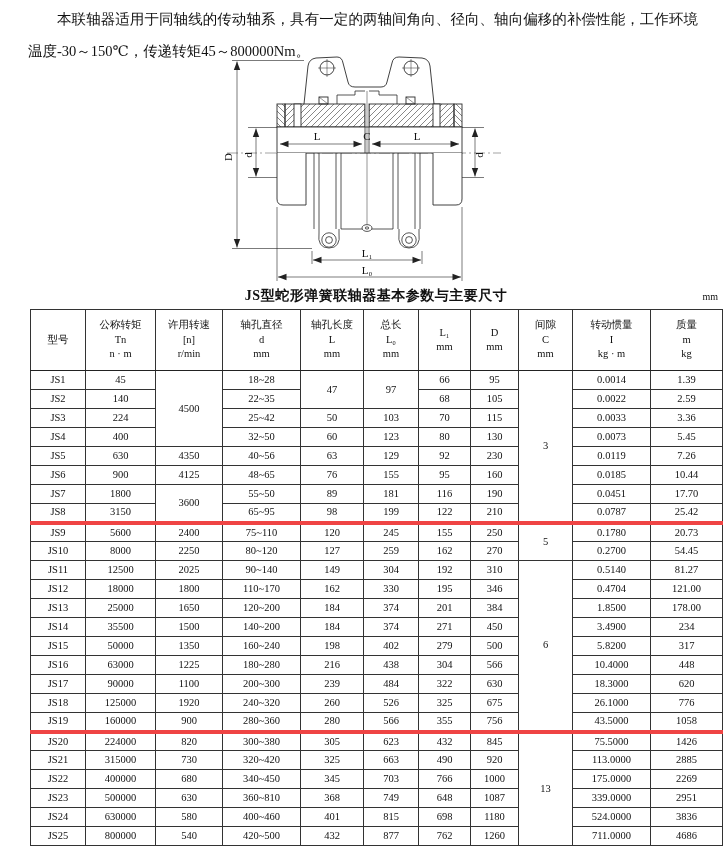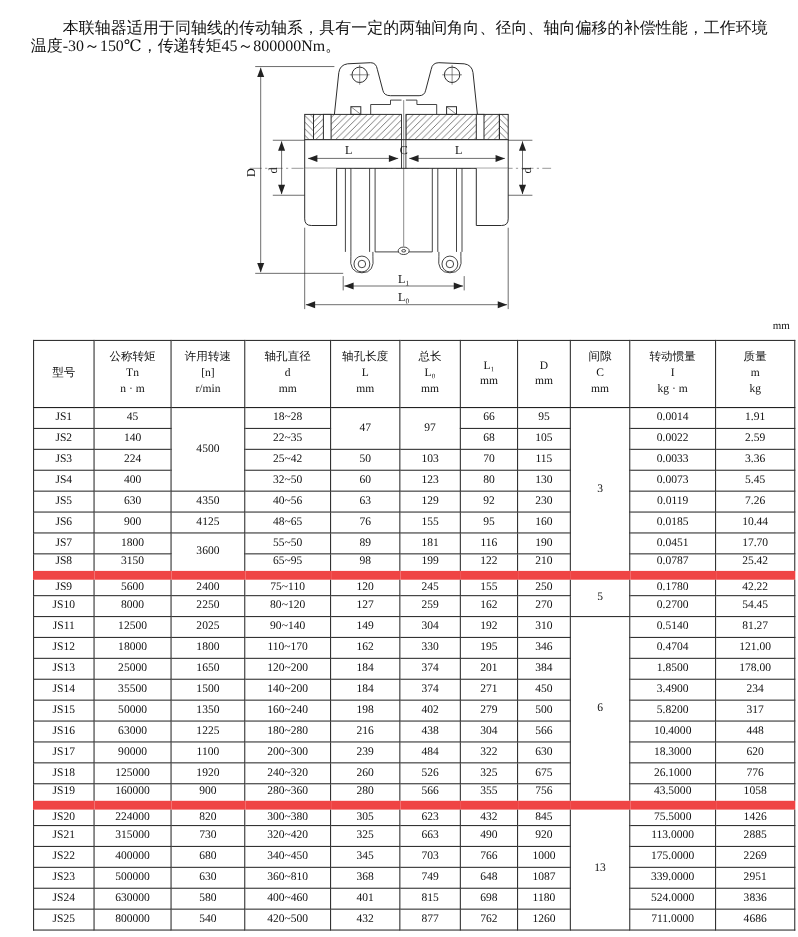--- a/index.html
+++ b/index.html
@@ -2,22 +2,22 @@
 <html lang="zh"><head>
 <meta charset="utf-8">
 <style>
   html,body{margin:0;padding:0;}
   body{
     width:725px;height:852px;position:relative;background:#ffffff;
     font-family:"Liberation Serif","DejaVu Serif",serif;color:#111;
     overflow:hidden;
   }
   .intro{
-    position:absolute;top:18px;left:28px;width:670px;
-    font-size:14.5px;line-height:16px;text-indent:2em;text-align:justify;
+    position:absolute;top:3px;left:28px;width:670px;
+    font-size:14.5px;line-height:32px;text-indent:2em;text-align:justify;
     margin:0;
   }
   .diagram{position:absolute;top:52px;left:224px;}
   .diagram svg{display:block;}
   .dim-text{font-size:11px;fill:#111;font-family:"Liberation Serif","DejaVu Serif",serif;}
   .title-bar{position:absolute;top:286px;left:30px;width:692px;height:20px;text-align:center;}
   .title-bar .t{font-weight:bold;font-size:14px;letter-spacing:.5px;}
   .title-bar .unit{position:absolute;right:4px;top:5px;font-size:10px;font-weight:normal;}
   table.params{
     position:absolute;top:309px;left:30px;width:692px;
@@ -27,21 +27,21 @@
   }
   table.params th,table.params td{
     border:1px solid #333;text-align:center;vertical-align:middle;
     padding:0;box-sizing:border-box;overflow:hidden;
   }
   table.params thead th{
     height:61px;font-weight:normal;white-space:pre-line;line-height:14.5px;
     border-bottom:1.5px solid #222;
   }
   table.params tbody td{height:19px;line-height:12px;}
-  table.params tbody tr.gsep td{border-top:8px solid #ef4444;margin-left:12px;}
+  table.params tbody tr.gsep td{border-top:4px solid #ef4444;margin-left:12px;}
 </style>
 </head>
 <body>
 
 <p class="intro">本联轴器适用于同轴线的传动轴系，具有一定的两轴间角向、径向、轴向偏移的补偿性能，工作环境温度-30～150℃，传递转矩45～800000Nm。</p>
 
 <div class="diagram">
   <svg width="280" height="235" viewBox="0 0 280 235" xmlns="http://www.w3.org/2000/svg">
     <defs>
       <pattern id="h1" width="6" height="6" patternUnits="userSpaceOnUse">
@@ -149,20 +149,21 @@
     <g stroke="#222" stroke-width="0.6">
       <line x1="53" y1="155" x2="53" y2="229"></line>
       <line x1="238" y1="155" x2="238" y2="229"></line>
       <line x1="54" y1="225" x2="237" y2="225" marker-start="url(#ar)" marker-end="url(#ar)"></line>
       <text class="dim-text" x="143" y="222" text-anchor="middle" stroke="none">L₀</text>
     </g>
   </svg>
 </div>
 
 <div class="title-bar">
+  <span class="t">JS型蛇形弹簧联轴器基本参数与主要尺寸</span>
   <span class="unit">mm</span>
 </div>
 
 <table class="params">
   <colgroup>
     <col style="width:55px">
       <col style="width:70px">
       <col style="width:67px">
     <col style="width:78px">
       <col style="width:63px">
@@ -211,21 +212,21 @@
         <td>JS1</td>
         <td>45</td>
         <td rowspan="4">4500</td>
         <td>18~28</td>
         <td rowspan="2">47</td>
         <td rowspan="2">97</td>
         <td>66</td>
         <td>95</td>
         <td rowspan="8">3</td>
         <td>0.0014</td>
-        <td>1.91</td>
+        <td>1.39</td>
       </tr>
       <tr>
         <td>JS2</td>
         <td>140</td>
         <td>22~35</td>
         <td>68</td>
         <td>105</td>
         <td>0.0022</td>
         <td>2.59</td>
       </tr>
@@ -302,21 +303,21 @@
         <td>JS9</td>
         <td>5600</td>
         <td>2400</td>
         <td>75~110</td>
         <td>120</td>
         <td>245</td>
         <td>155</td>
         <td>250</td>
         <td rowspan="2">5</td>
         <td>0.1780</td>
-        <td>42.22</td>
+        <td>20.73</td>
       </tr>
       <tr>
         <td>JS10</td>
         <td>8000</td>
         <td>2250</td>
         <td>80~120</td>
         <td>127</td>
         <td>259</td>
         <td>162</td>
         <td>270</td>

